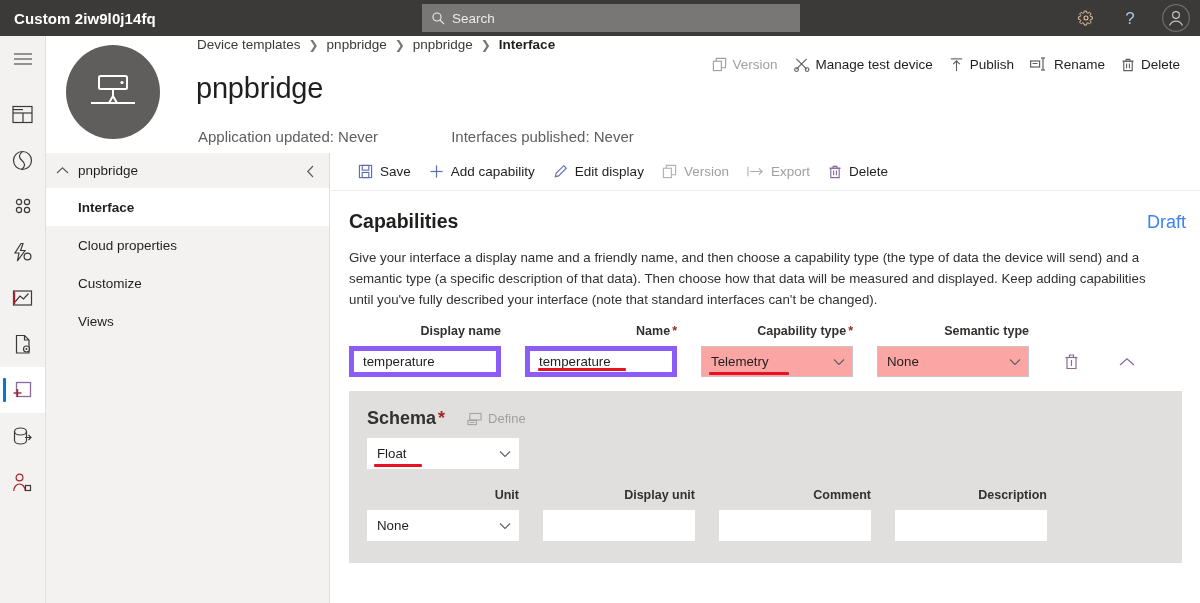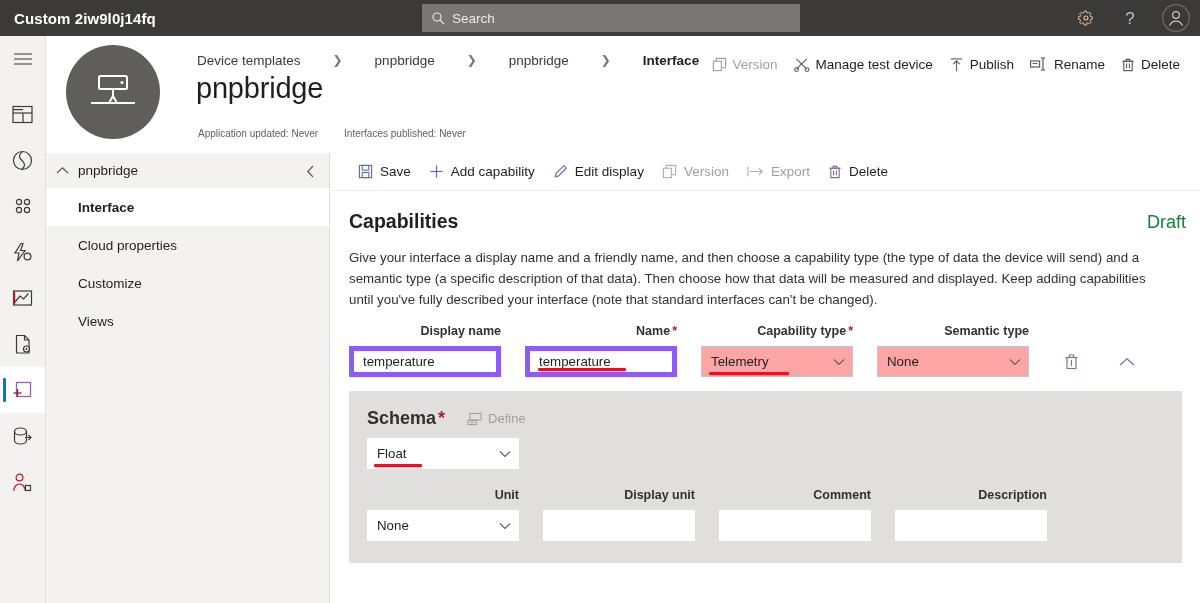--- a/index.html
+++ b/index.html
@@ -70,34 +70,34 @@
     width: 1154px; height: 117px;
     background: #ffffff;
   }
   .template-avatar {
     position: absolute; left: 20px; top: 9px;
     width: 94px; height: 94px; border-radius: 50%;
     background: #605e5c;
     display: flex; align-items: center; justify-content: center;
   }
   .breadcrumb {
-    position: absolute; left: 151px; top: 17px;
-    display: flex; align-items: flex-start; font-size: 13.5px; color: #3a3a38; gap: 24px;
+    position: absolute; left: 151px; top: 1px;
+    display: flex; align-items: center; font-size: 13.5px; color: #3a3a38;
   }
   .crumb { cursor: pointer; }
   .crumb.last { font-weight: bold; color: #201f1e; cursor: default; }
   .crumb-sep { margin: 0 8px; color: #797775; font-size: 12px; }
   .page-title {
     position: absolute; left: 150px; top: 36px;
     font-size: 29px; font-weight: normal; color: #201f1e;
     letter-spacing: -0.2px;
   }
   .meta-row {
     position: absolute; left: 152px; top: 92px;
-    display: flex; font-size: 10px; color: #605e5c;
+    display: flex; font-size: 15px; color: #605e5c; gap: 47px;
   }
   .meta-row .meta2 { margin-left: 26px; }
 
   .header-actions {
     position: absolute; right: 12px; top: 14px;
     display: flex; align-items: center;
   }
   .hdr-btn {
     display: flex; align-items: center;
     height: 28px; padding: 0 8px;
@@ -150,21 +150,21 @@
     font-size: 13.5px; color: #201f1e; cursor: pointer; white-space: nowrap;
   }
   .cmd-btn .lbl { margin-left: 7px; }
   .cmd-btn.disabled { color: #a19f9d; cursor: default; }
 
   .section-head {
     display: flex; align-items: baseline; justify-content: space-between;
     padding: 19px 14px 0 18px;
   }
   .section-title { font-size: 19.5px; font-weight: bold; color: #201f1e; }
-  .section-status { font-size: 18px; color: #15803d; margin-left: 40px; }
+  .section-status { font-size: 18px; color: #3b82f6; margin-left: 40px; }
 
   .section-desc {
     padding: 14px 16px 0 18px;
     font-size: 13.3px; line-height: 21px; color: #323130;
     max-width: 850px;
   }
 
   
   .cap-block { margin-top: 14px; }
   .cap-row {

